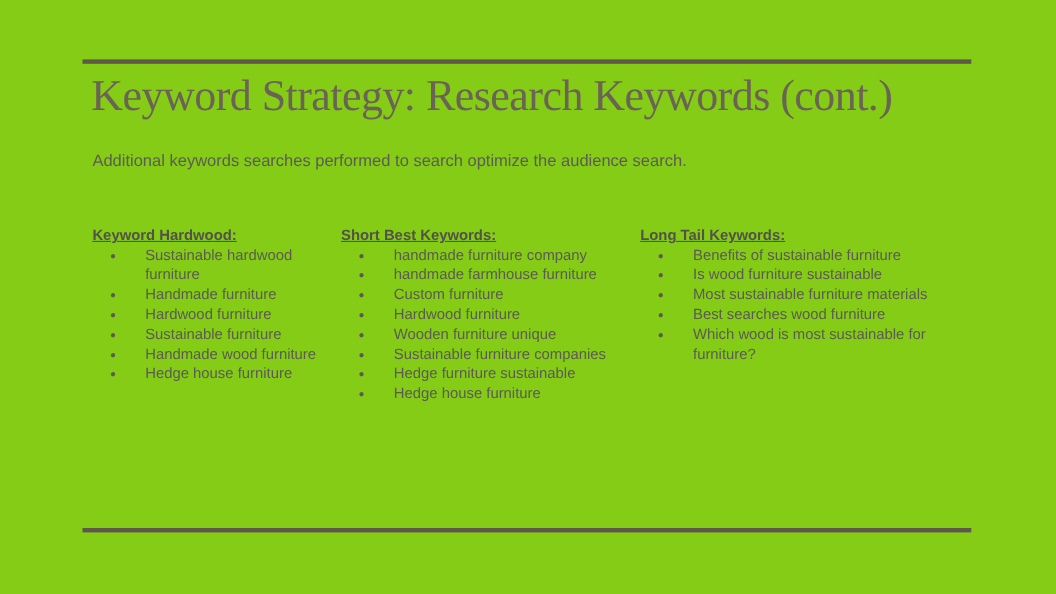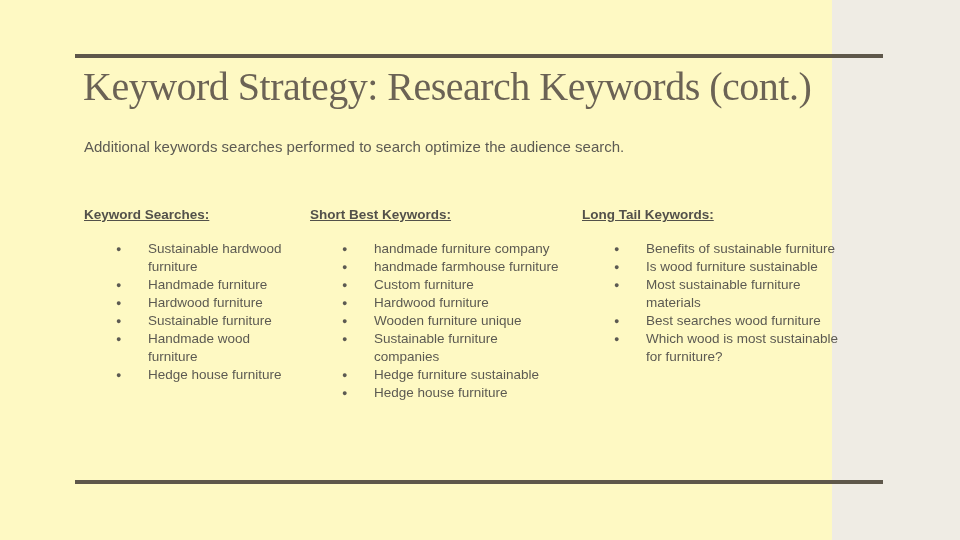--- a/index.html
+++ b/index.html
@@ -4,22 +4,22 @@
 <style>
   html, body { margin: 0; padding: 0; }
   body {
     width: 960px; height: 540px;
     font-family: "Liberation Sans", sans-serif;
     background: #efece4;
     overflow: hidden;
   }
   .slide {
     position: relative;
-    width: 832px; height: 540px;
-    background: #fef9c3;
+    width: 960px; height: 540px;
+    background: #84cc16;
   }
   .rule {
     position: absolute;
     left: 75px;
     width: 808px;
     height: 4px;
     background: #5e574a;
   }
   .rule-top { top: 54px; }
   .rule-bottom { top: 480px; }
@@ -58,21 +58,21 @@
   .col-heading {
     display: inline-block;
     font-size: 13.5px;
     line-height: 18px;
     font-weight: bold;
     color: #53514a;
     text-decoration: underline;
     margin-bottom: 0;
   }
   .kw-list {
-    margin: 16px;
+    margin: 0;
     padding: 0;
     list-style: none;
   }
   .kw-list li {
     position: relative;
     padding-left: 48px;
     font-size: 13.5px;
     line-height: 18px;
     color: #5c5a52;
   }
@@ -92,21 +92,21 @@
 
   <div class="rule rule-top"></div>
 
   <h1 class="title">Keyword Strategy: Research Keywords (cont.)</h1>
 
   <p class="subtitle">Additional keywords searches performed to search optimize the audience search.</p>
 
   <div class="columns">
 
     <div class="col col-1">
-      <span class="col-heading">Keyword Searches:</span>
+      <span class="col-heading">Keyword Hardwood:</span>
       <ul class="kw-list">
         <li>Sustainable hardwood furniture</li>
         <li>Handmade furniture</li>
         <li>Hardwood furniture</li>
         <li>Sustainable furniture</li>
         <li>Handmade wood furniture</li>
         <li>Hedge house furniture</li>
       </ul>
     </div>
 

